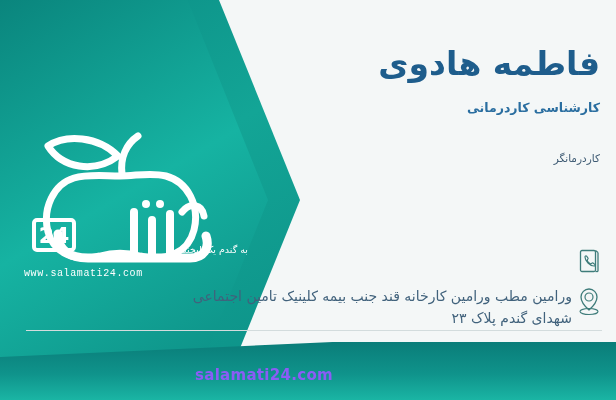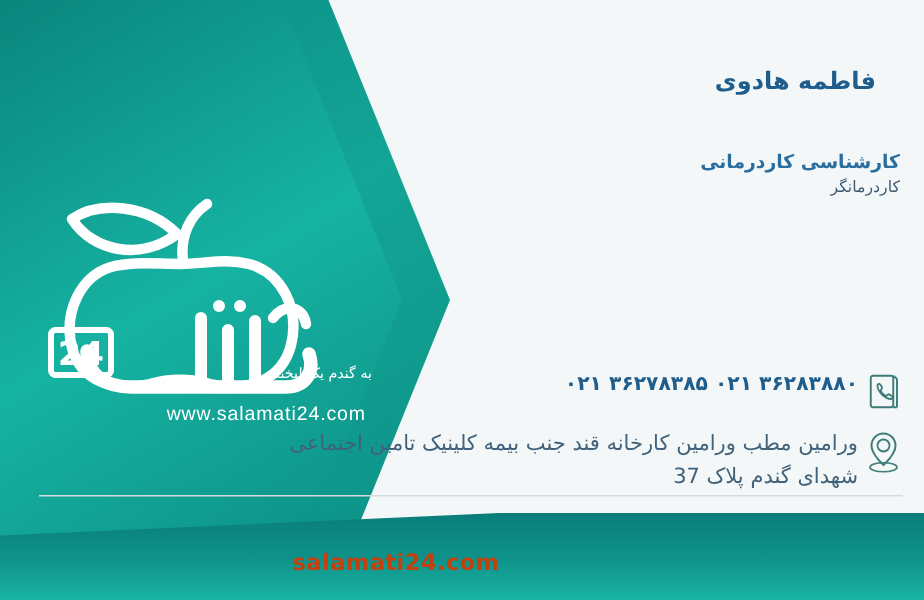--- a/index.html
+++ b/index.html
@@ -33,58 +33,58 @@
   
   .logo-wrap{
     position:absolute;left:14px;top:116px;
     width:240px;height:180px;
     z-index:5;
   }
   .logo-svg{display:block;}
   .logo-url{
     position:absolute;left:10px;top:152px;
     width:220px;
-    text-align:right;
+    text-align:left;
     color:#ffffff;
-    font-size:13px;
+    font-size:10px;
     letter-spacing:.6px;
-    font-family:Liberation Sans, sans-serif;
+    font-family:Liberation Mono, monospace;
     direction:ltr;
   }
   .logo-tag{
     position:absolute;right:6px;top:128px;
     color:#ffffff;
     font-size:9.5px;
     letter-spacing:1.2px;
     white-space:nowrap;
   }
   
   .content{
     position:absolute;right:0;top:0;
     width:330px;height:400px;
     z-index:4;
     text-align:right;
   }
   .person-name{
-    position:absolute;right:32px;top:44px;
+    position:absolute;right:16px;top:44px;
     color:#1e5d8c;
-    font-size:16px;
+    font-size:33px;
     font-weight:bold;
     letter-spacing:.5px;
     white-space:nowrap;
   }
   .person-degree{
     position:absolute;right:16px;top:100px;
     color:#2a6ea0;
     font-size:12.5px;
     font-weight:bold;
     white-space:nowrap;
   }
   .person-role{
-    position:absolute;right:16px;top:119px;
+    position:absolute;right:16px;top:152px;
     color:#3d5a73;
     font-size:10.5px;
     white-space:nowrap;
     margin-left:43px;
   }
   
   .contact{
     position:absolute;right:10px;top:246px;
     width:316px;
   }
@@ -135,21 +135,21 @@
   .bb-fill{
     position:absolute;left:0;top:0;
     width:616px;height:58px;
     background:linear-gradient(180deg,#0a7d79 0%,#0f938b 55%,#1ab5a4 100%);
     clip-path:polygon(54% 0, 100% 0, 100% 100%, 0 100%, 0 26%);
   }
   .bb-text{
     position:absolute;left:0;top:0;
     width:528px;height:58px;
     display:flex;align-items:center;justify-content:center;
-    color:#c2410c;
+    color:#8b5cf6;
     font-size:15px;
     font-weight:bold;
     letter-spacing:.3px;
     direction:ltr;
     padding-top:8px;
     box-sizing:border-box;
   }
 </style>
 </head>
 <body>
@@ -197,37 +197,34 @@
             <rect x="3.5" y="2.5" width="15" height="21" rx="1.5" fill="none" stroke="#3e7c7a" stroke-width="1.3"></rect>
             <line x1="18.5" y1="2.5" x2="21" y2="4.5" stroke="#3e7c7a" stroke-width="1.3"></line>
             <line x1="21" y1="4.5" x2="21" y2="23.5" stroke="#3e7c7a" stroke-width="1.3"></line>
             <line x1="18.5" y1="23.5" x2="21" y2="23.5" stroke="#3e7c7a" stroke-width="1.3"></line>
             <path d="M8 9 C8 8, 9 7.5, 9.6 8.2 L11 10 C11.4 10.5, 11 11, 10.6 11.4
                      C10 12, 10.4 13.4, 11.5 14.5 C12.6 15.6, 14 16, 14.6 15.4
                      C15 15, 15.5 14.6, 16 15 L17.8 16.4 C18.5 17, 18 18, 17 18
                      C13 18, 8 13, 8 9 Z" fill="none" stroke="#3e7c7a" stroke-width="1.2" stroke-linejoin="round"></path>
           </svg>
         </div>
-        <div class="c-txt">
-          <div class="phone-line">۳۶۲۸۳۸۸۰ ۰۲۱ ۳۶۲۷۸۳۸۵ ۰۲۱</div>
-        </div>
       </div>
 
       <div class="c-row">
         <div class="c-ico">
           <svg width="26" height="30" viewBox="0 0 26 30">
             <path d="M13 3 C8.6 3, 5 6.6, 5 11 C5 17, 13 24, 13 24 C13 24, 21 17, 21 11
                      C21 6.6, 17.4 3, 13 3 Z" fill="none" stroke="#3e7c7a" stroke-width="1.3"></path>
             <circle cx="13" cy="11" r="4" fill="none" stroke="#3e7c7a" stroke-width="1.2"></circle>
             <ellipse cx="13" cy="25.5" rx="9" ry="3" fill="none" stroke="#3e7c7a" stroke-width="1.1"></ellipse>
           </svg>
         </div>
         <div class="c-txt">
           <div class="addr-line">ورامین مطب ورامین کارخانه قند جنب بیمه کلینیک تامین  اجتماعی</div>
-          <div class="addr-line">شهدای گندم پلاک 37</div>
+          <div class="addr-line">شهدای گندم پلاک ۲۳</div>
         </div>
       </div>
 
     </div>
   </div>
 
   <div class="divider"></div>
 
   <div class="bottom-bar">
     <div class="bb-fill"></div>

